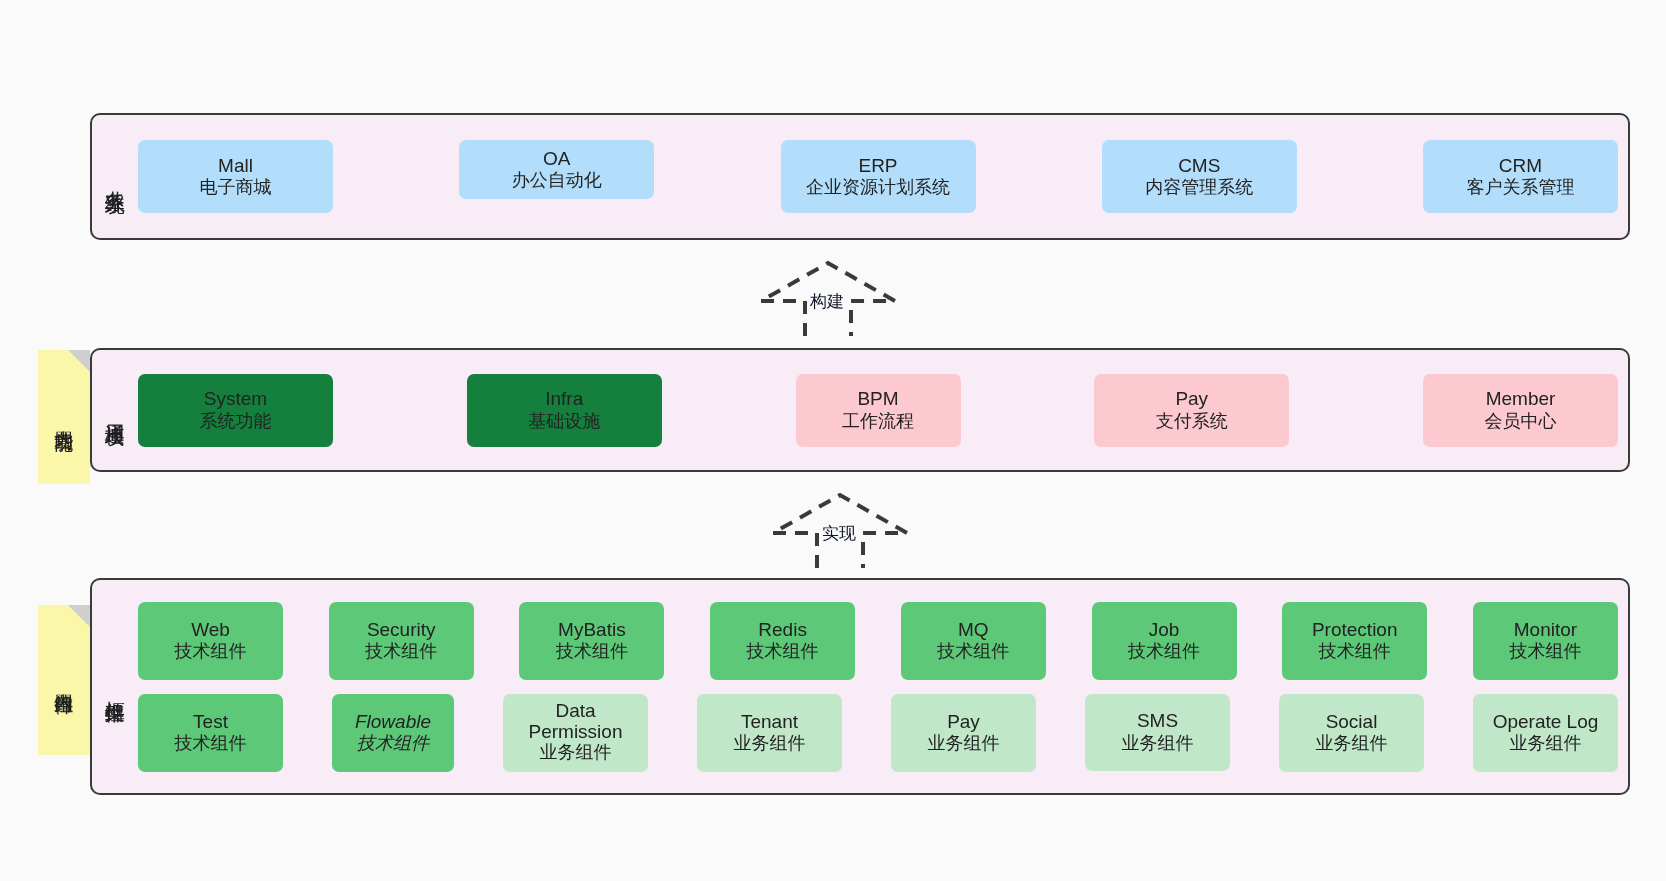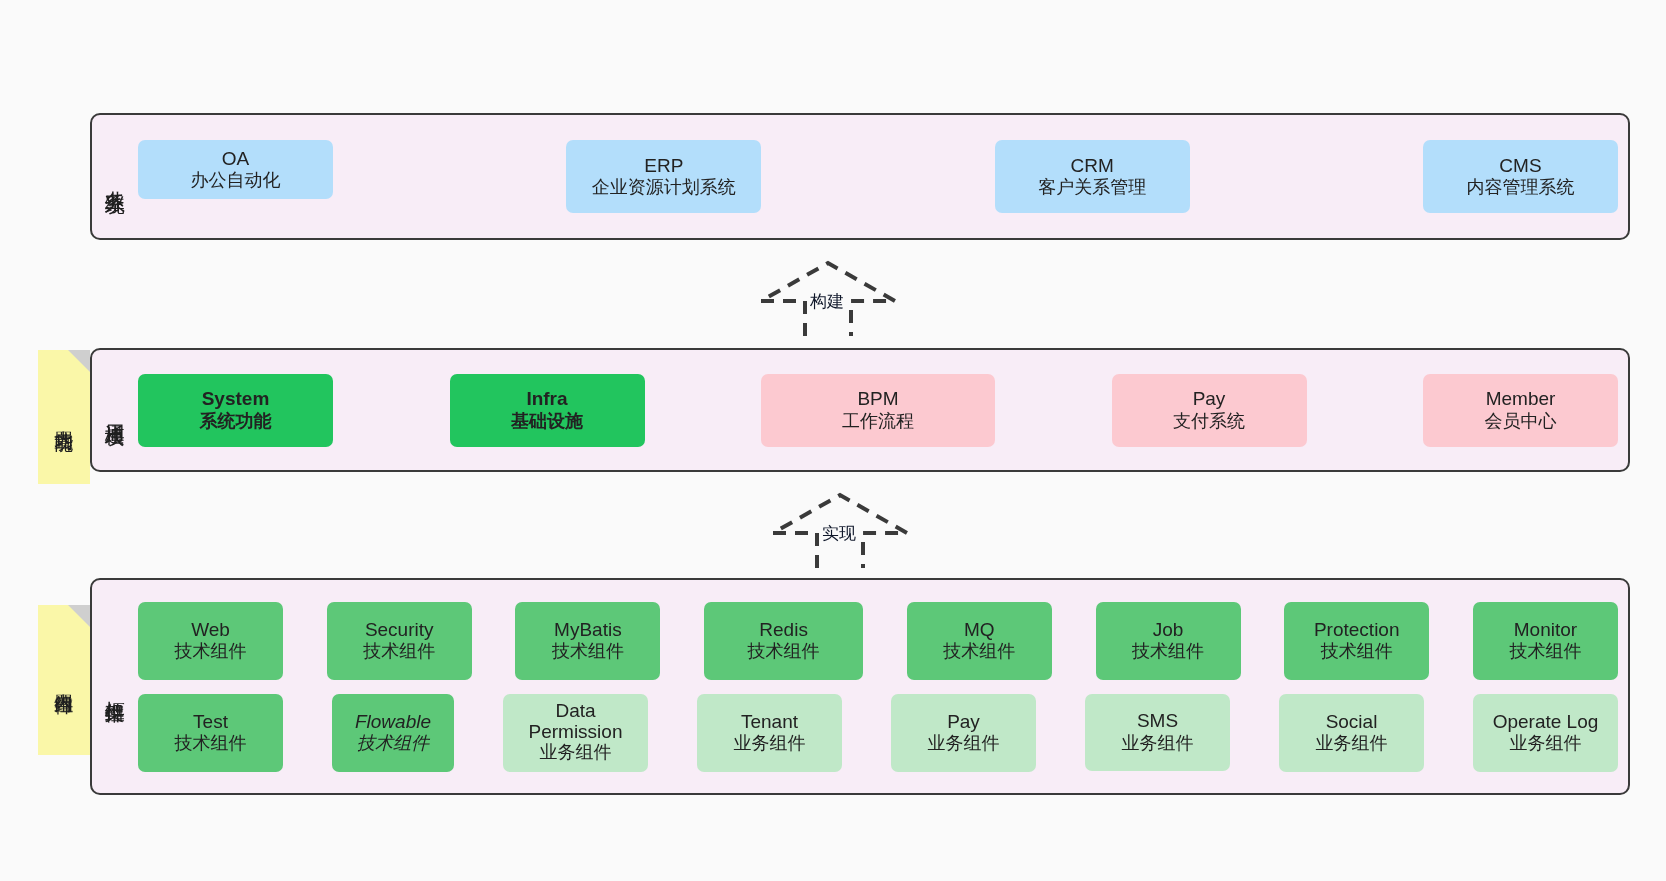--- a/index.html
+++ b/index.html
@@ -76,21 +76,21 @@
   .node .en {
     font-size: 19px;
     white-space: normal;
   }
   .node .cn {
     font-size: 18px;
     white-space: nowrap;
   }
 
   .blue   { background: #B3DEFB; }
-  .red    { background: #22c55e; font-weight: bold; }
+  .red    { background: #15803d; }
   .pink   { background: #FCC9D0; }
   .green  { background: #5DC878; }
   .lgreen { background: #C0E8C8; }
 
   
   .sticky {
     position: absolute;
     background: #FAF7A8;
     width: 52px;
     box-sizing: border-box;
@@ -131,35 +131,39 @@
 </style>
 </head>
 <body>
 
 <div id="canvas">
 
   <div class="layer" id="layer-0" style="left:90px; top:113px; width:1540px; height:127px;">
     <div class="layer-title">业务系统</div>
     <div class="layer-body">
       <div class="row">
+        <div class="node blue" style="width:195px;height:73px;">
+          <span class="en">Mall</span>
+          <span class="cn">电子商城</span>
+        </div>
         <div class="node blue" style="width:195px;height:59px;">
           <span class="en">OA</span>
           <span class="cn">办公自动化</span>
         </div>
         <div class="node blue" style="width:195px;height:73px;">
           <span class="en">ERP</span>
           <span class="cn">企业资源计划系统</span>
         </div>
         <div class="node blue" style="width:195px;height:73px;">
+          <span class="en">CMS</span>
+          <span class="cn">内容管理系统</span>
+        </div>
+        <div class="node blue" style="width:195px;height:73px;">
           <span class="en">CRM</span>
           <span class="cn">客户关系管理</span>
-        </div>
-        <div class="node blue" style="width:195px;height:73px;">
-          <span class="en">CMS</span>
-          <span class="cn">内容管理系统</span>
         </div>
       </div>
     </div>
   </div>
 
   <div class="arrow-wrap" style="left:753px; top:258px; width:150px; height:88px;">
     <svg width="150" height="88" viewBox="0 0 150 88">
       <path d="M 52 78 L 52 43 L 8 43 L 75 5 L 142 43 L 98 43 L 98 78" fill="none" stroke="#3a3a3a" stroke-width="4" stroke-dasharray="13 9" stroke-linecap="butt" stroke-linejoin="miter"></path>
     </svg>
   </div>
@@ -175,21 +179,21 @@
     <div class="layer-body">
       <div class="row">
         <div class="node red" style="width:195px;height:73px;">
           <span class="en">System</span>
           <span class="cn">系统功能</span>
         </div>
         <div class="node red" style="width:195px;height:73px;">
           <span class="en">Infra</span>
           <span class="cn">基础设施</span>
         </div>
-        <div class="node pink" style="width:234px;height:73px;">
+        <div class="node pink" style="width:165px;height:73px;">
           <span class="en">BPM</span>
           <span class="cn">工作流程</span>
         </div>
         <div class="node pink" style="width:195px;height:73px;">
           <span class="en">Pay</span>
           <span class="cn">支付系统</span>
         </div>
         <div class="node pink" style="width:195px;height:73px;">
           <span class="en">Member</span>
           <span class="cn">会员中心</span>
@@ -220,21 +224,21 @@
           <span class="cn">技术组件</span>
         </div>
         <div class="node green" style="width:145px;height:78px;">
           <span class="en">Security</span>
           <span class="cn">技术组件</span>
         </div>
         <div class="node green" style="width:145px;height:78px;">
           <span class="en">MyBatis</span>
           <span class="cn">技术组件</span>
         </div>
-        <div class="node green" style="width:159px;height:78px;">
+        <div class="node green" style="width:145px;height:78px;">
           <span class="en">Redis</span>
           <span class="cn">技术组件</span>
         </div>
         <div class="node green" style="width:145px;height:78px;">
           <span class="en">MQ</span>
           <span class="cn">技术组件</span>
         </div>
         <div class="node green" style="width:145px;height:78px;">
           <span class="en">Job</span>
           <span class="cn">技术组件</span>

